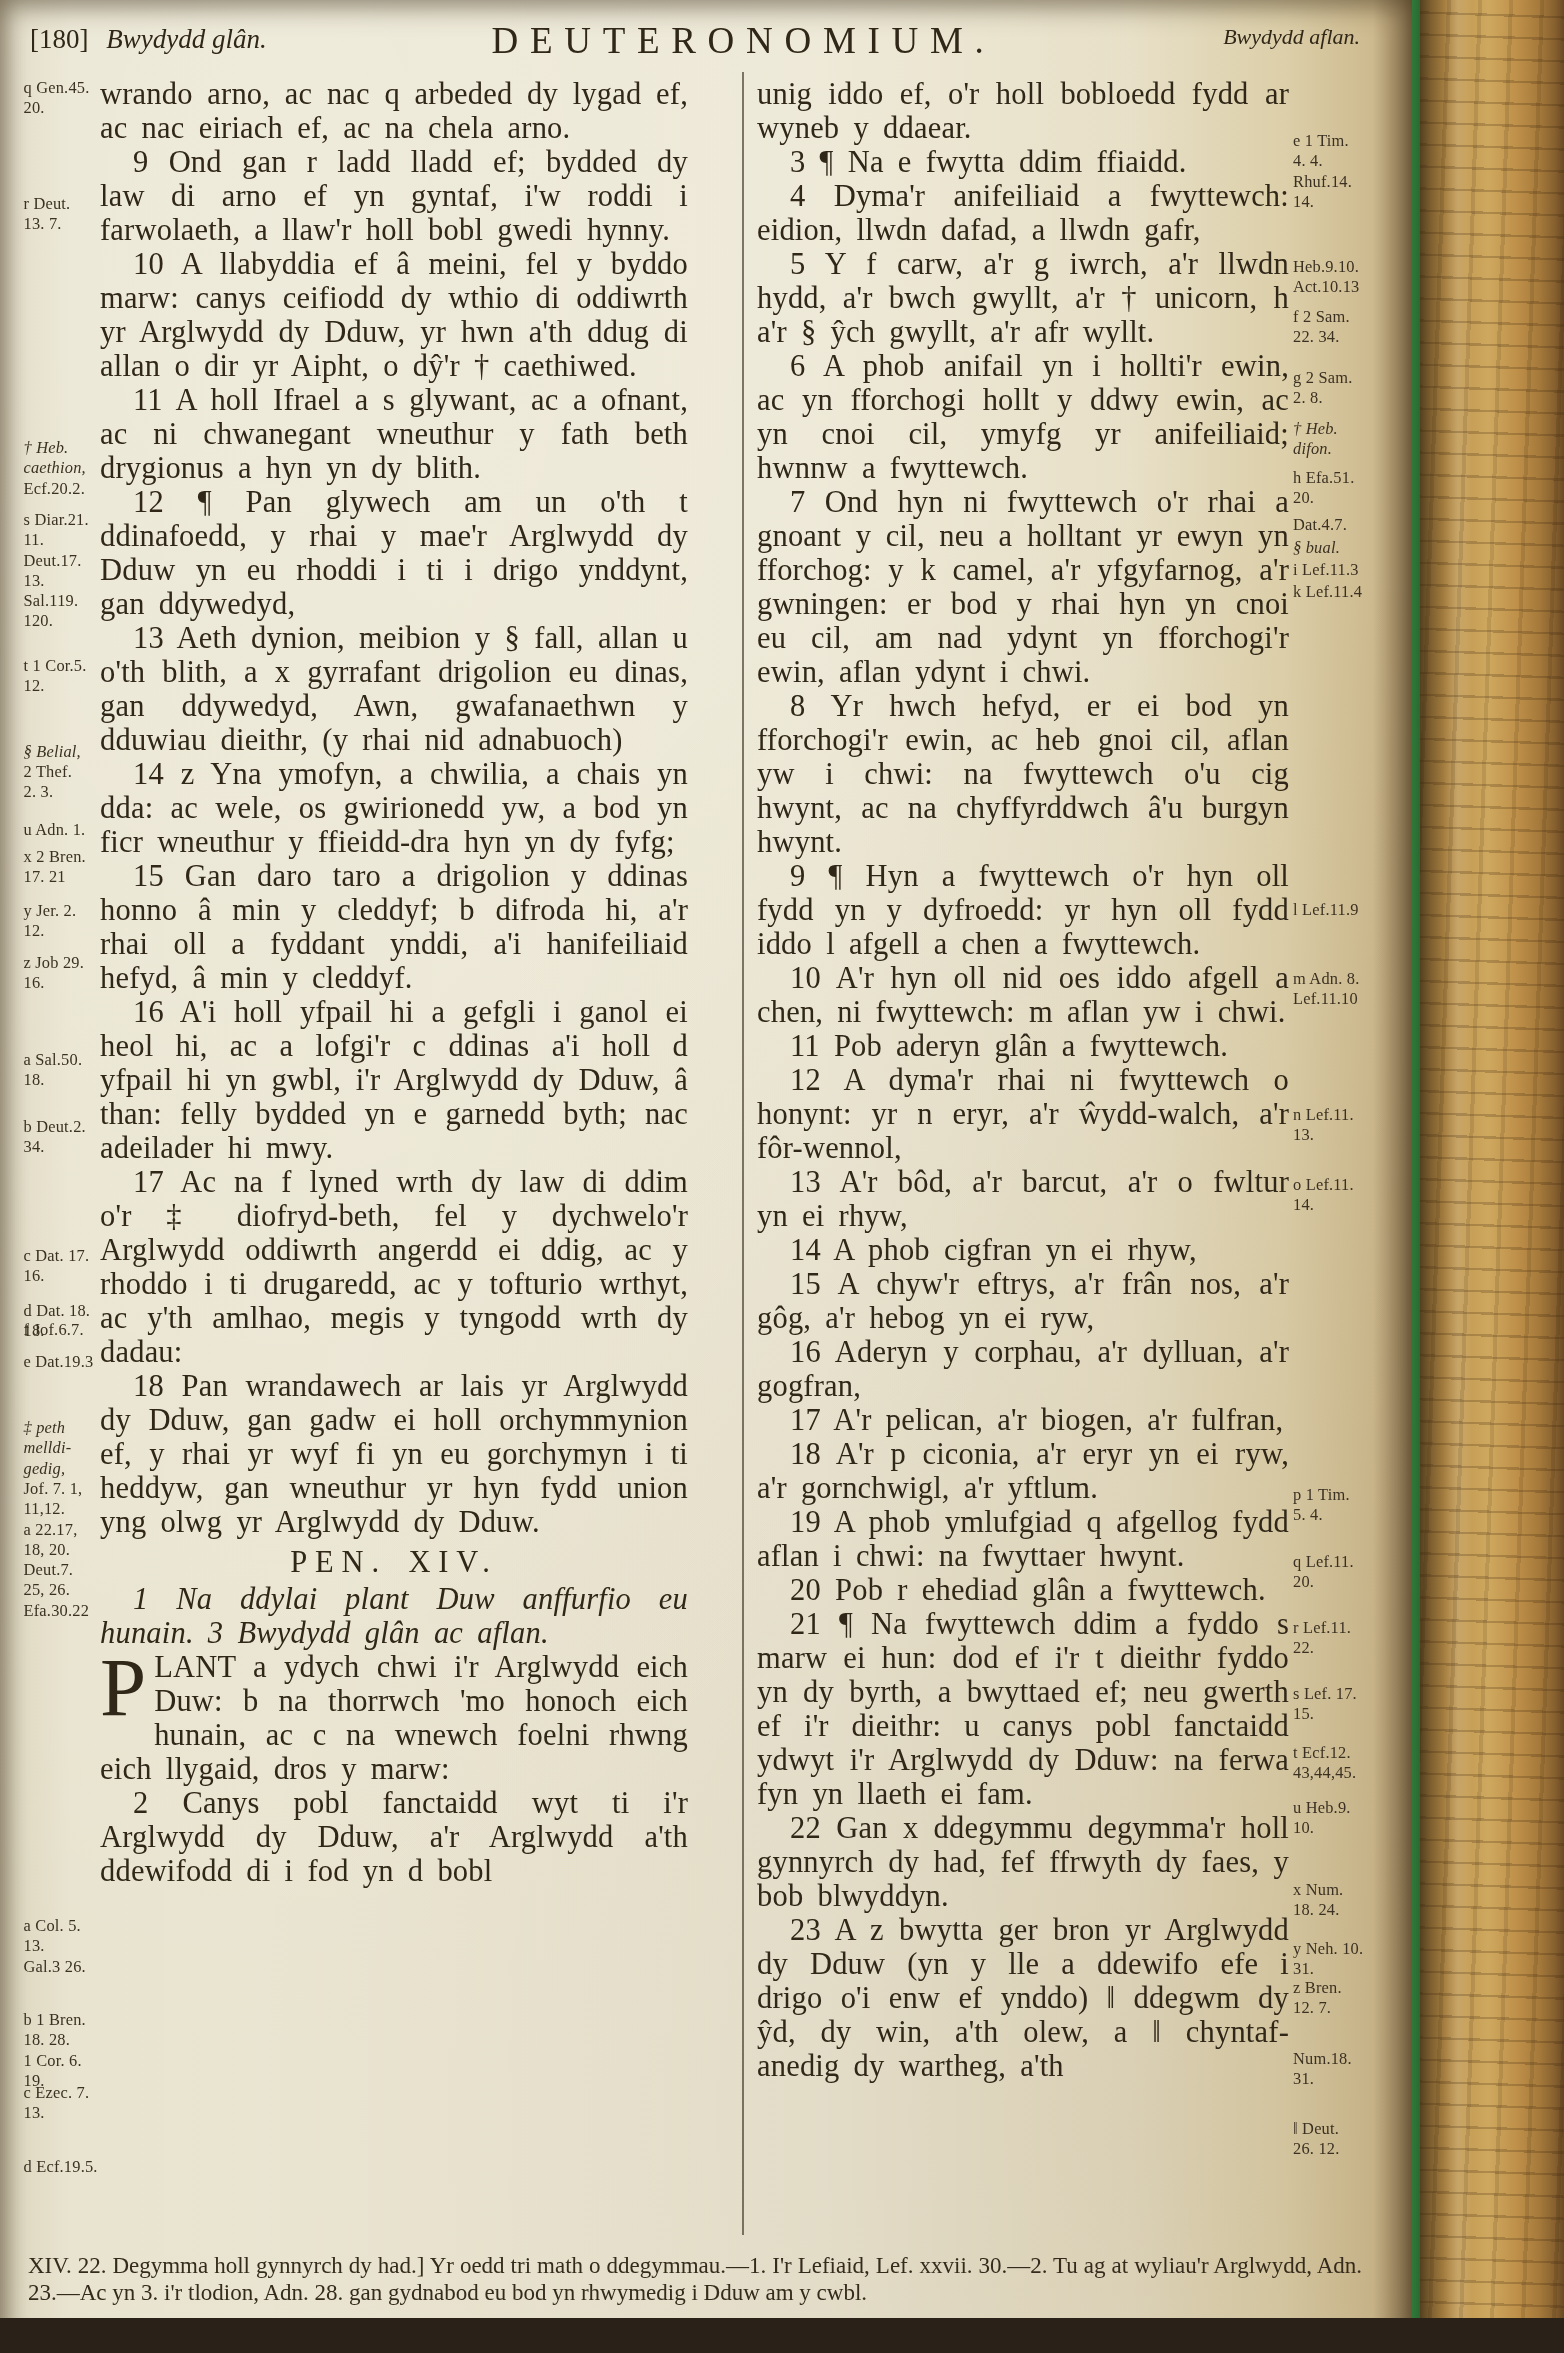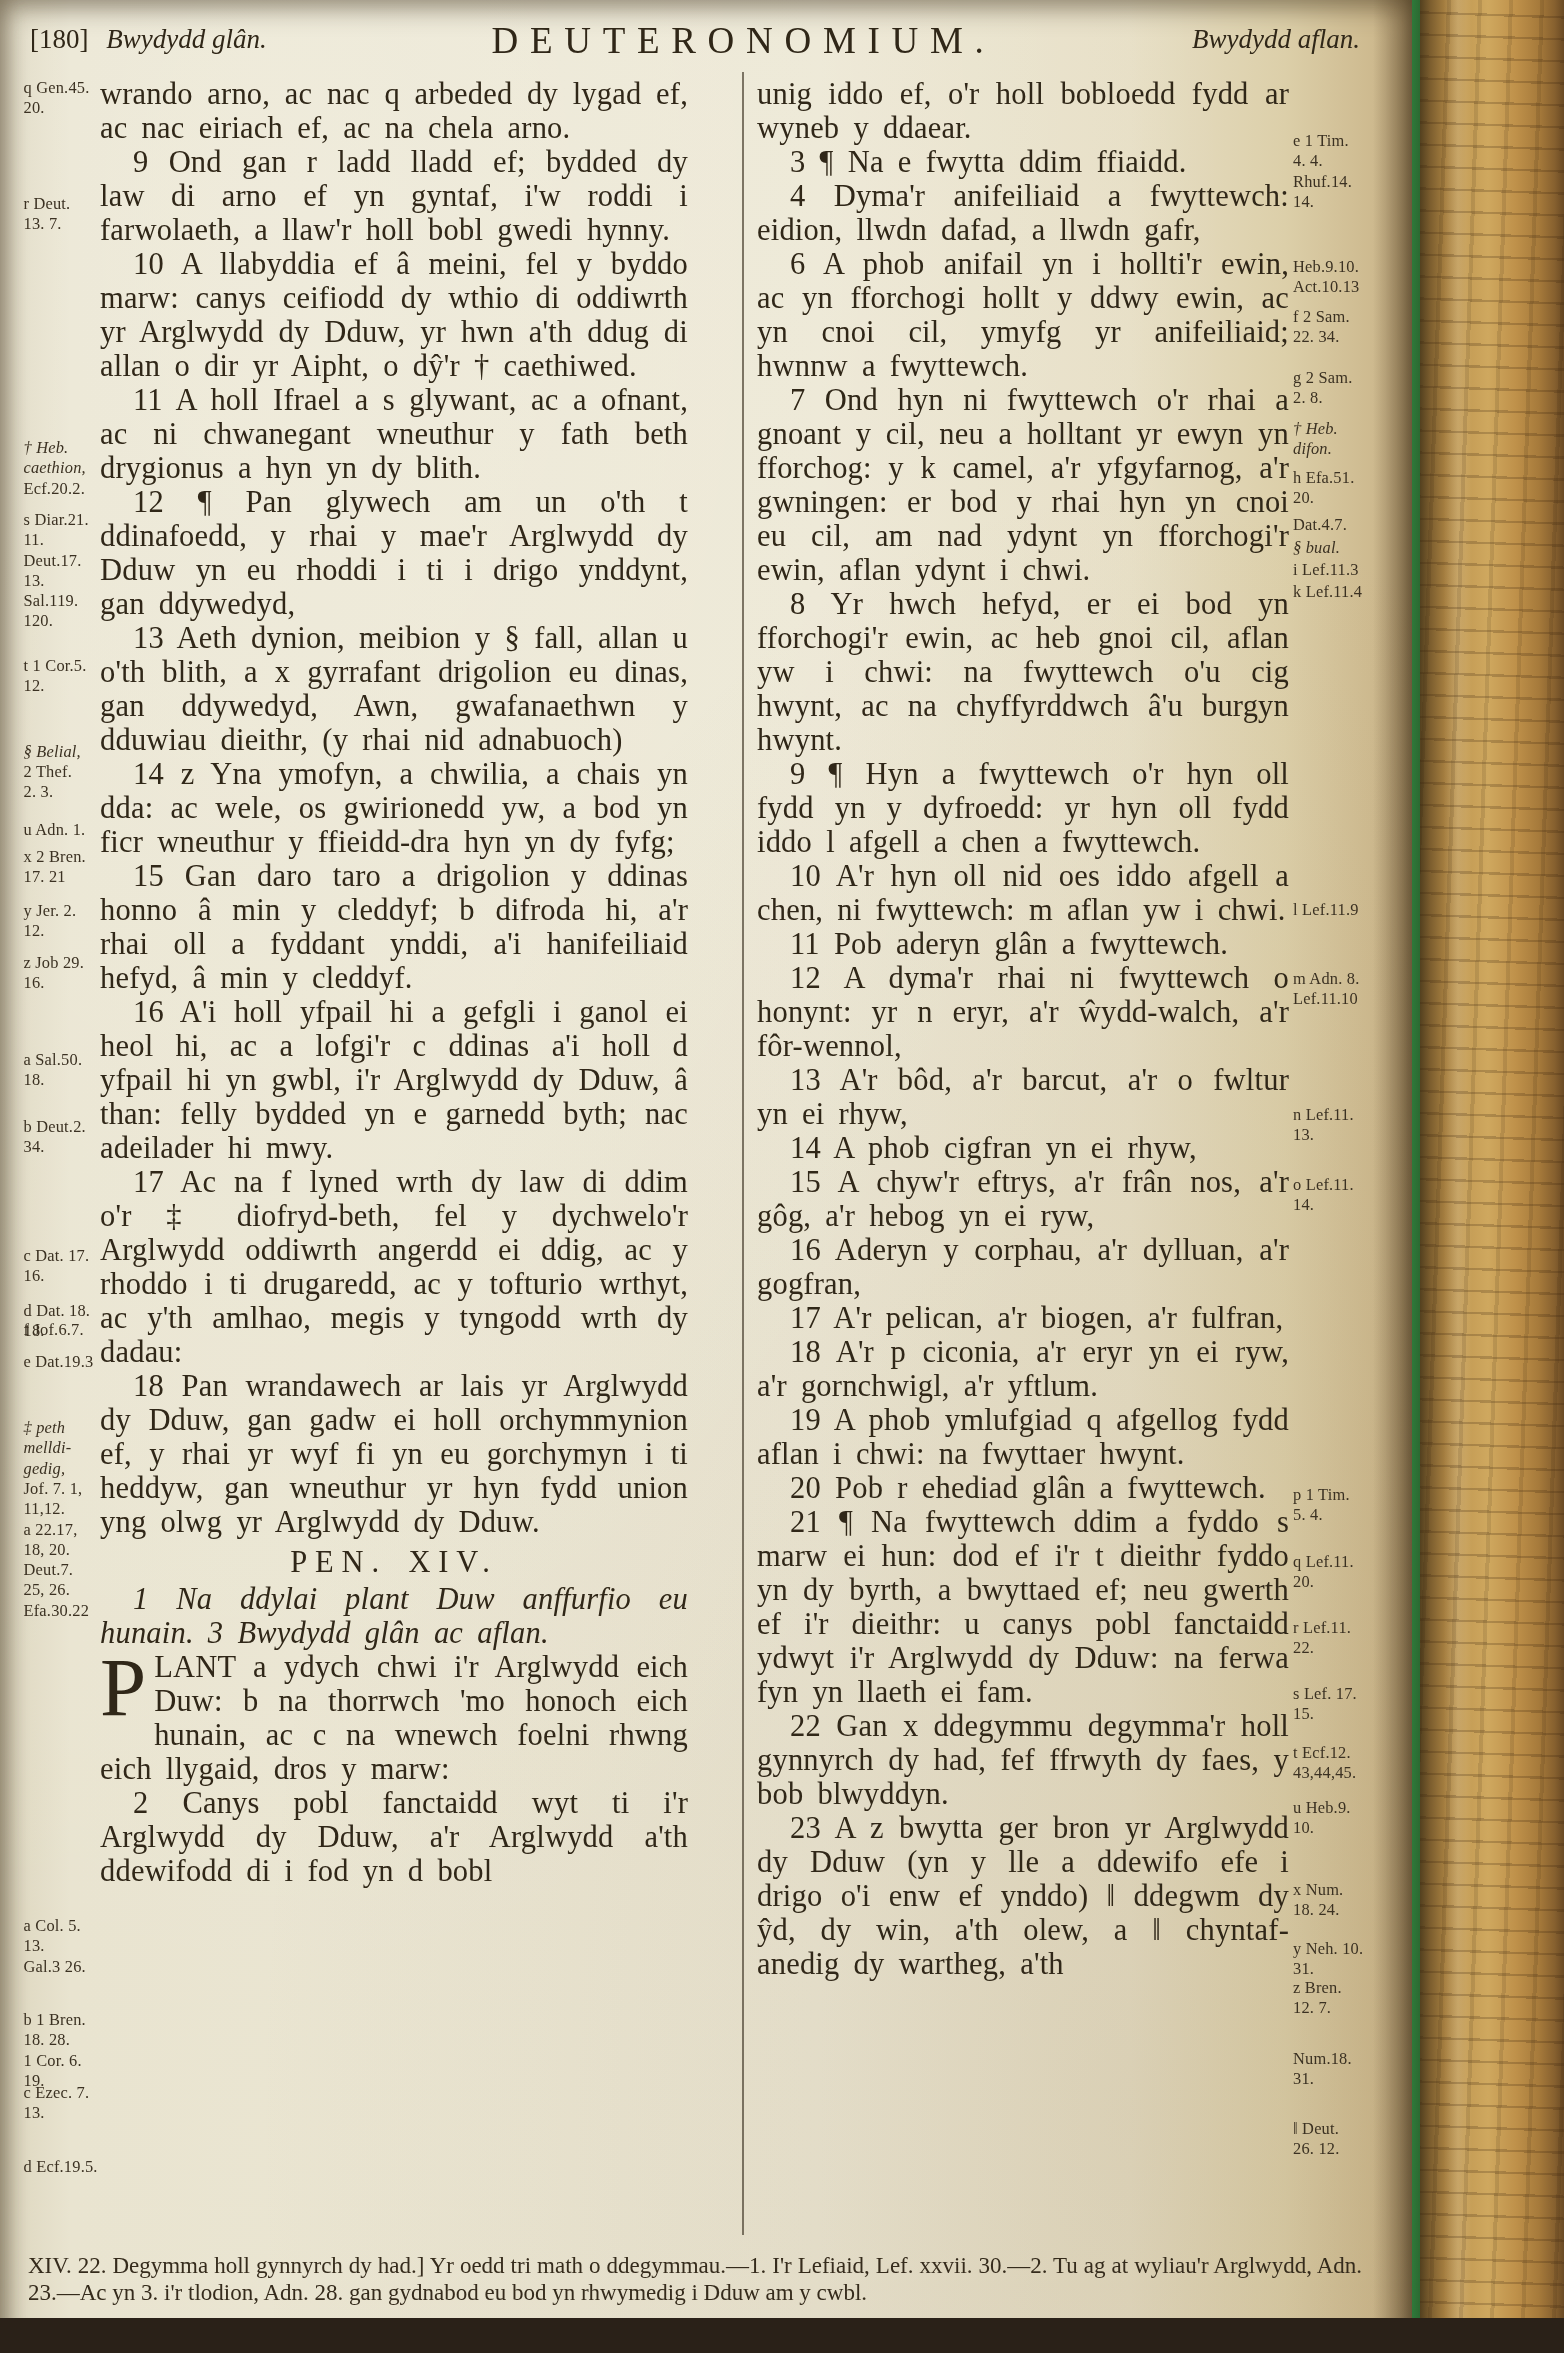--- a/index.html
+++ b/index.html
@@ -37,21 +37,21 @@
   .edge-highlight {
     position:absolute; left:23.5px; top:0; width:28px; height:100%;
     background:linear-gradient(90deg, rgba(255,240,200,0) 0%, rgba(255,240,200,0.22) 50%, rgba(255,240,200,0) 100%);
   }
 
   
   .h-left { position:absolute; left:30px; top:23.5px; font-size:27px; white-space:nowrap; }
   .h-left .ref { font-style:normal; }
   .h-left .lbl { font-style:italic; margin-left:11px; }
   .h-title { position:absolute; left:0; top:19px; width:1487px; text-align:center; font-size:37px; letter-spacing:11.7px; }
-  .h-right { position:absolute; right:205px; top:23.5px; font-size:27px; font-style:italic; white-space:nowrap;margin-left:48px; }
+  .h-right { position:absolute; right:205px; top:23.5px; font-size:22px; font-style:italic; white-space:nowrap;margin-left:48px; }
 
   
   .divider { position:absolute; left:742px; top:72px; width:1.6px; height:2163px; background:#564c3c; opacity:0.75; }
 
   
   .col { position:absolute; top:77px; font-size:30.5px; line-height:34px; text-align:justify; word-spacing:6.3px; letter-spacing:0.2px; overflow:hidden; height:2158px; }
   #col-left  { left:100px; width:588px; }
   #col-right { left:757px; width:532px; }
   .col p { margin:0; }
   p.cont    { text-indent:0; }
@@ -309,20 +309,21 @@
       <p class="heading">PEN. XIV.</p>
       <p class="summary">1 Na ddylai plant Duw anffurfio eu hunain. 3 Bwydydd glân ac aflan.</p>
       <p class="dropcap">PLANT a ydych chwi i'r Arglwydd eich Duw: b na thorrwch 'mo honoch eich hunain, ac c na wnewch foelni rhwng eich llygaid, dros y marw:</p>
       <p class="verse">2 Canys pobl fanctaidd wyt ti i'r Arglwydd dy Dduw, a'r Arglwydd a'th ddewifodd di i fod yn d bobl</p>
     </div>
   <div class="divider"></div>
   <div class="col" id="col-right">
       <p class="cont">unig iddo ef, o'r holl bobloedd fydd ar wyneb y ddaear.</p>
       <p class="verse">3 ¶ Na e fwytta ddim ffiaidd.</p>
       <p class="verse">4 Dyma'r anifeiliaid a fwyttewch: eidion, llwdn dafad, a llwdn gafr,</p>
+      <p class="verse">5 Y f carw, a'r g iwrch, a'r llwdn hydd, a'r bwch gwyllt, a'r † unicorn, h a'r § ŷch gwyllt, a'r afr wyllt.</p>
       <p class="verse">6 A phob anifail yn i hollti'r ewin, ac yn fforchogi hollt y ddwy ewin, ac yn cnoi cil, ymyfg yr anifeiliaid; hwnnw a fwyttewch.</p>
       <p class="verse">7 Ond hyn ni fwyttewch o'r rhai a gnoant y cil, neu a holltant yr ewyn yn fforchog: y k camel, a'r yfgyfarnog, a'r gwningen: er bod y rhai hyn yn cnoi eu cil, am nad ydynt yn fforchogi'r ewin, aflan ydynt i chwi.</p>
       <p class="verse">8 Yr hwch hefyd, er ei bod yn fforchogi'r ewin, ac heb gnoi cil, aflan yw i chwi: na fwyttewch o'u cig hwynt, ac na chyffyrddwch â'u burgyn hwynt.</p>
       <p class="verse">9 ¶ Hyn a fwyttewch o'r hyn oll fydd yn y dyfroedd: yr hyn oll fydd iddo l afgell a chen a fwyttewch.</p>
       <p class="verse">10 A'r hyn oll nid oes iddo afgell a chen, ni fwyttewch: m aflan yw i chwi.</p>
       <p class="verse">11 Pob aderyn glân a fwyttewch.</p>
       <p class="verse">12 A dyma'r rhai ni fwyttewch o honynt: yr n eryr, a'r ŵydd-walch, a'r fôr-wennol,</p>
       <p class="verse">13 A'r bôd, a'r barcut, a'r o fwltur yn ei rhyw,</p>
       <p class="verse">14 A phob cigfran yn ei rhyw,</p>
       <p class="verse">15 A chyw'r eftrys, a'r frân nos, a'r gôg, a'r hebog yn ei ryw,</p>

